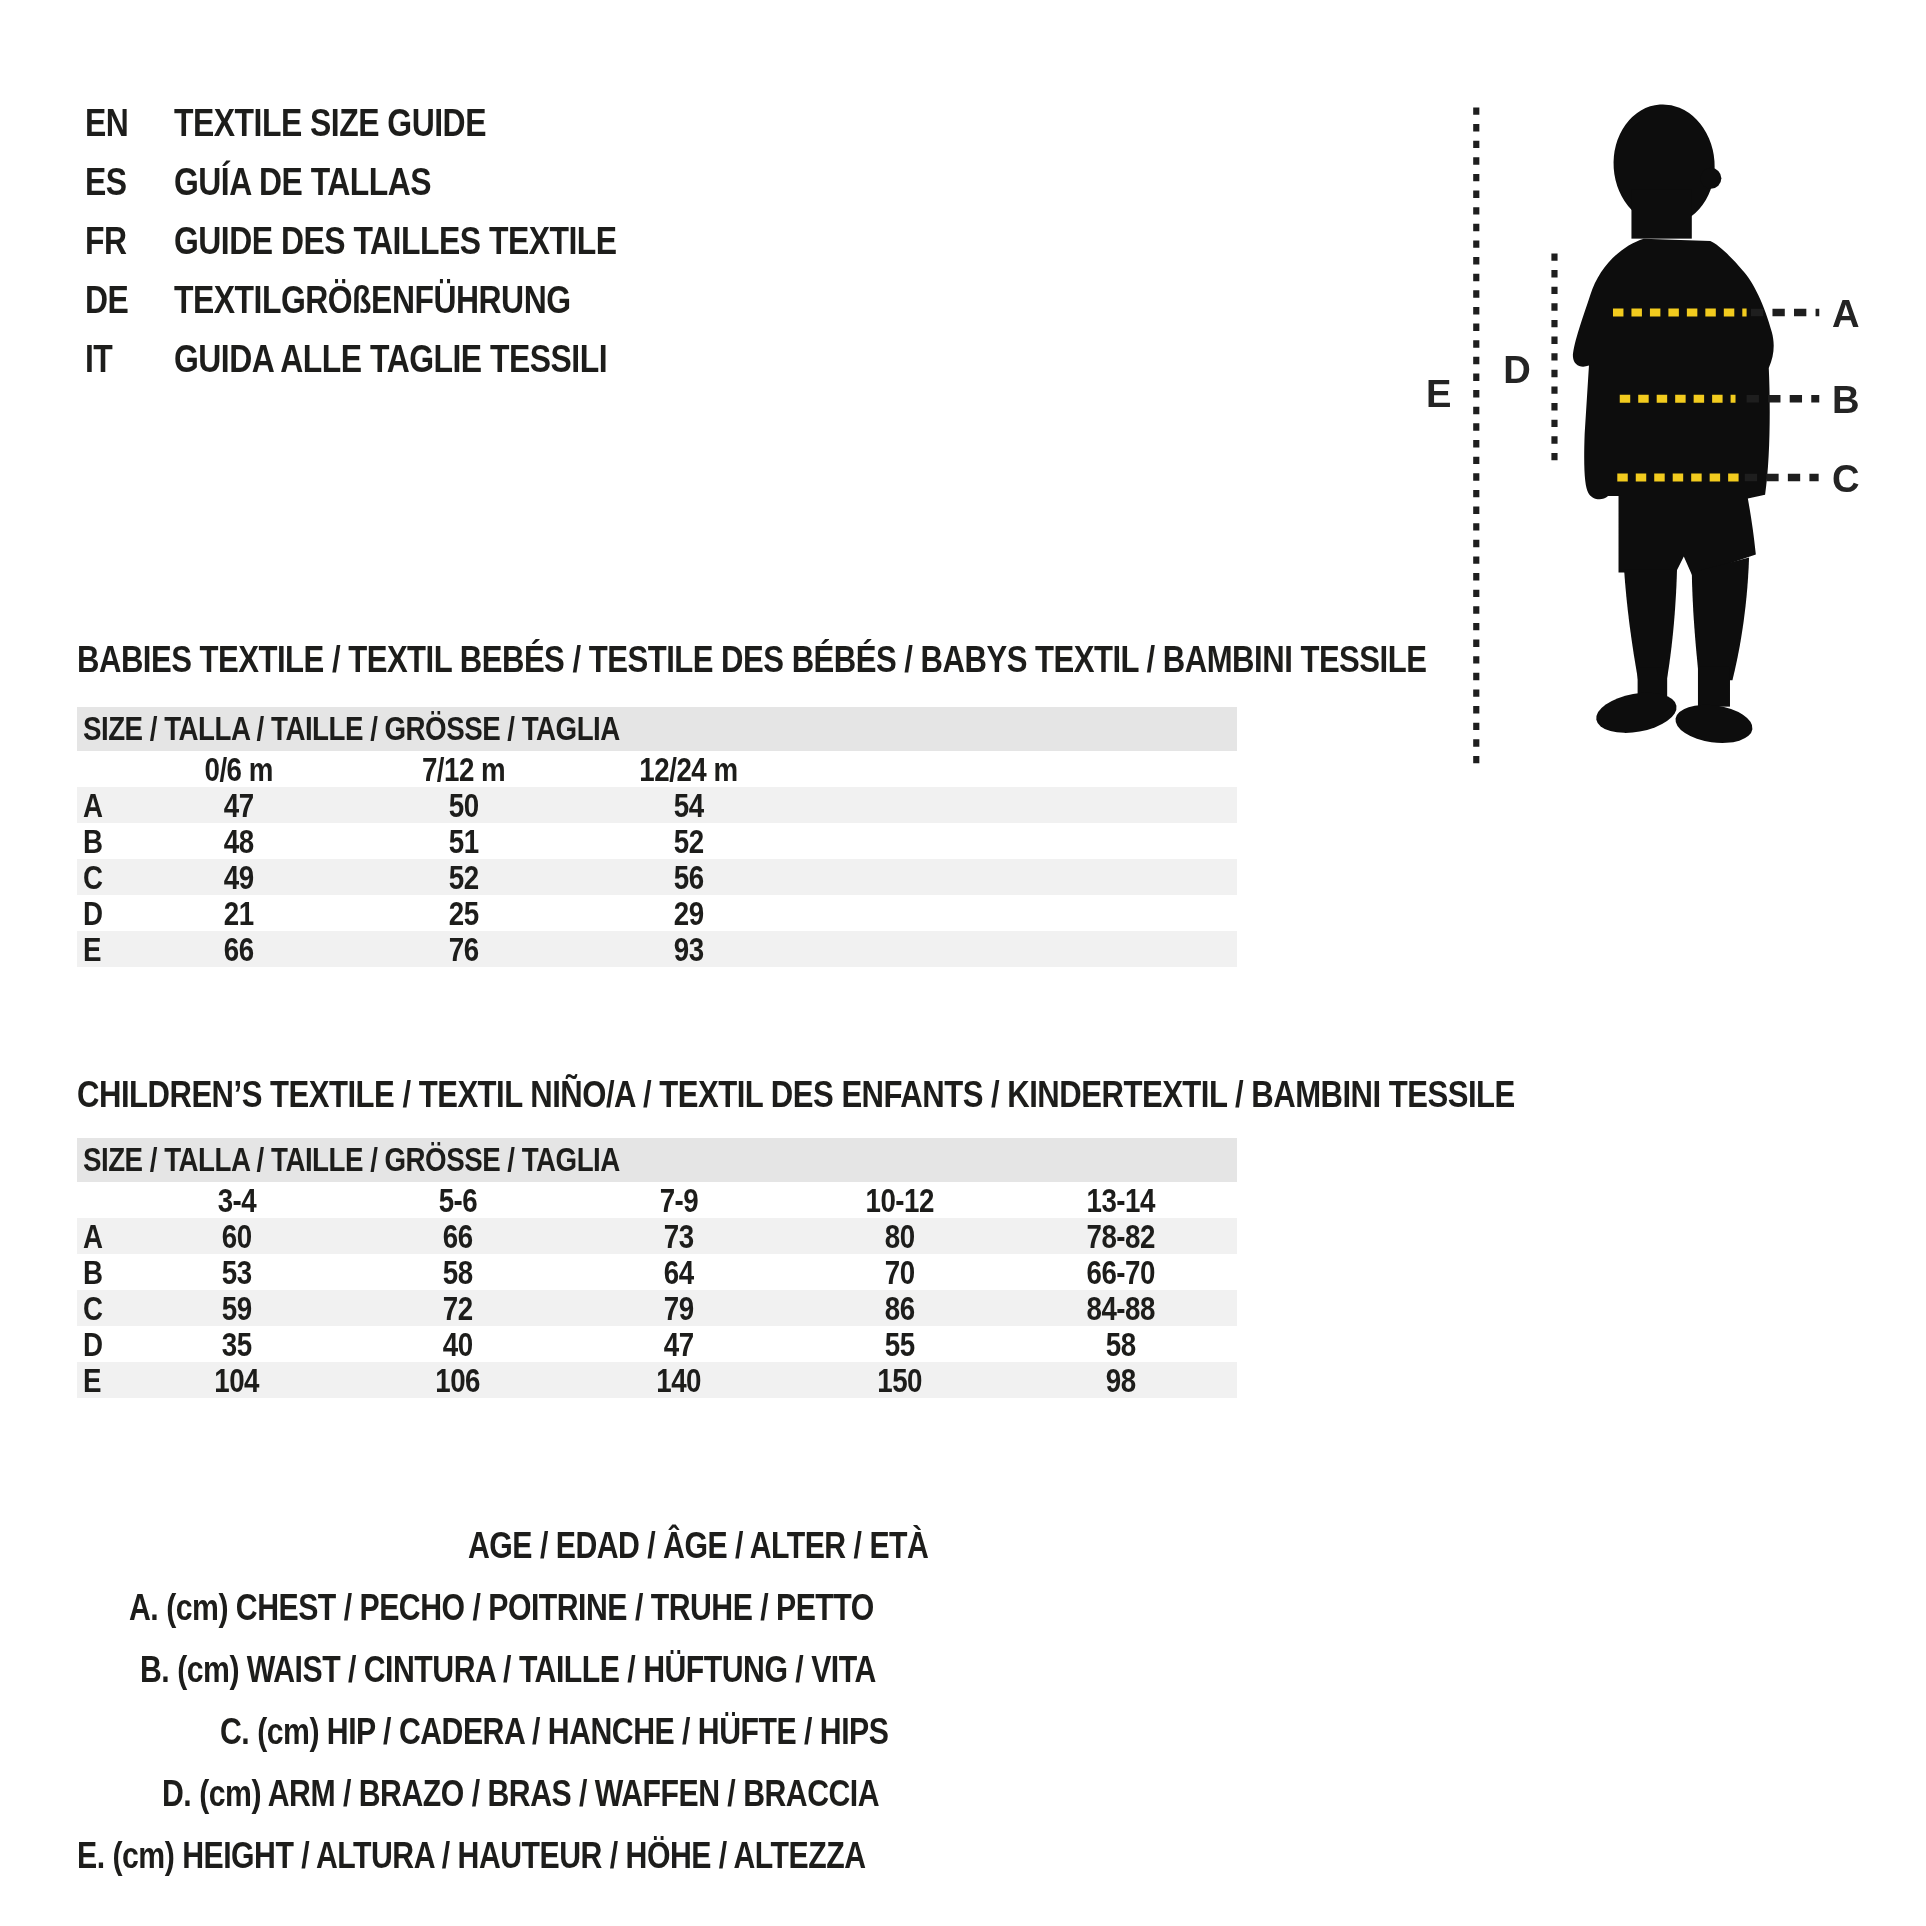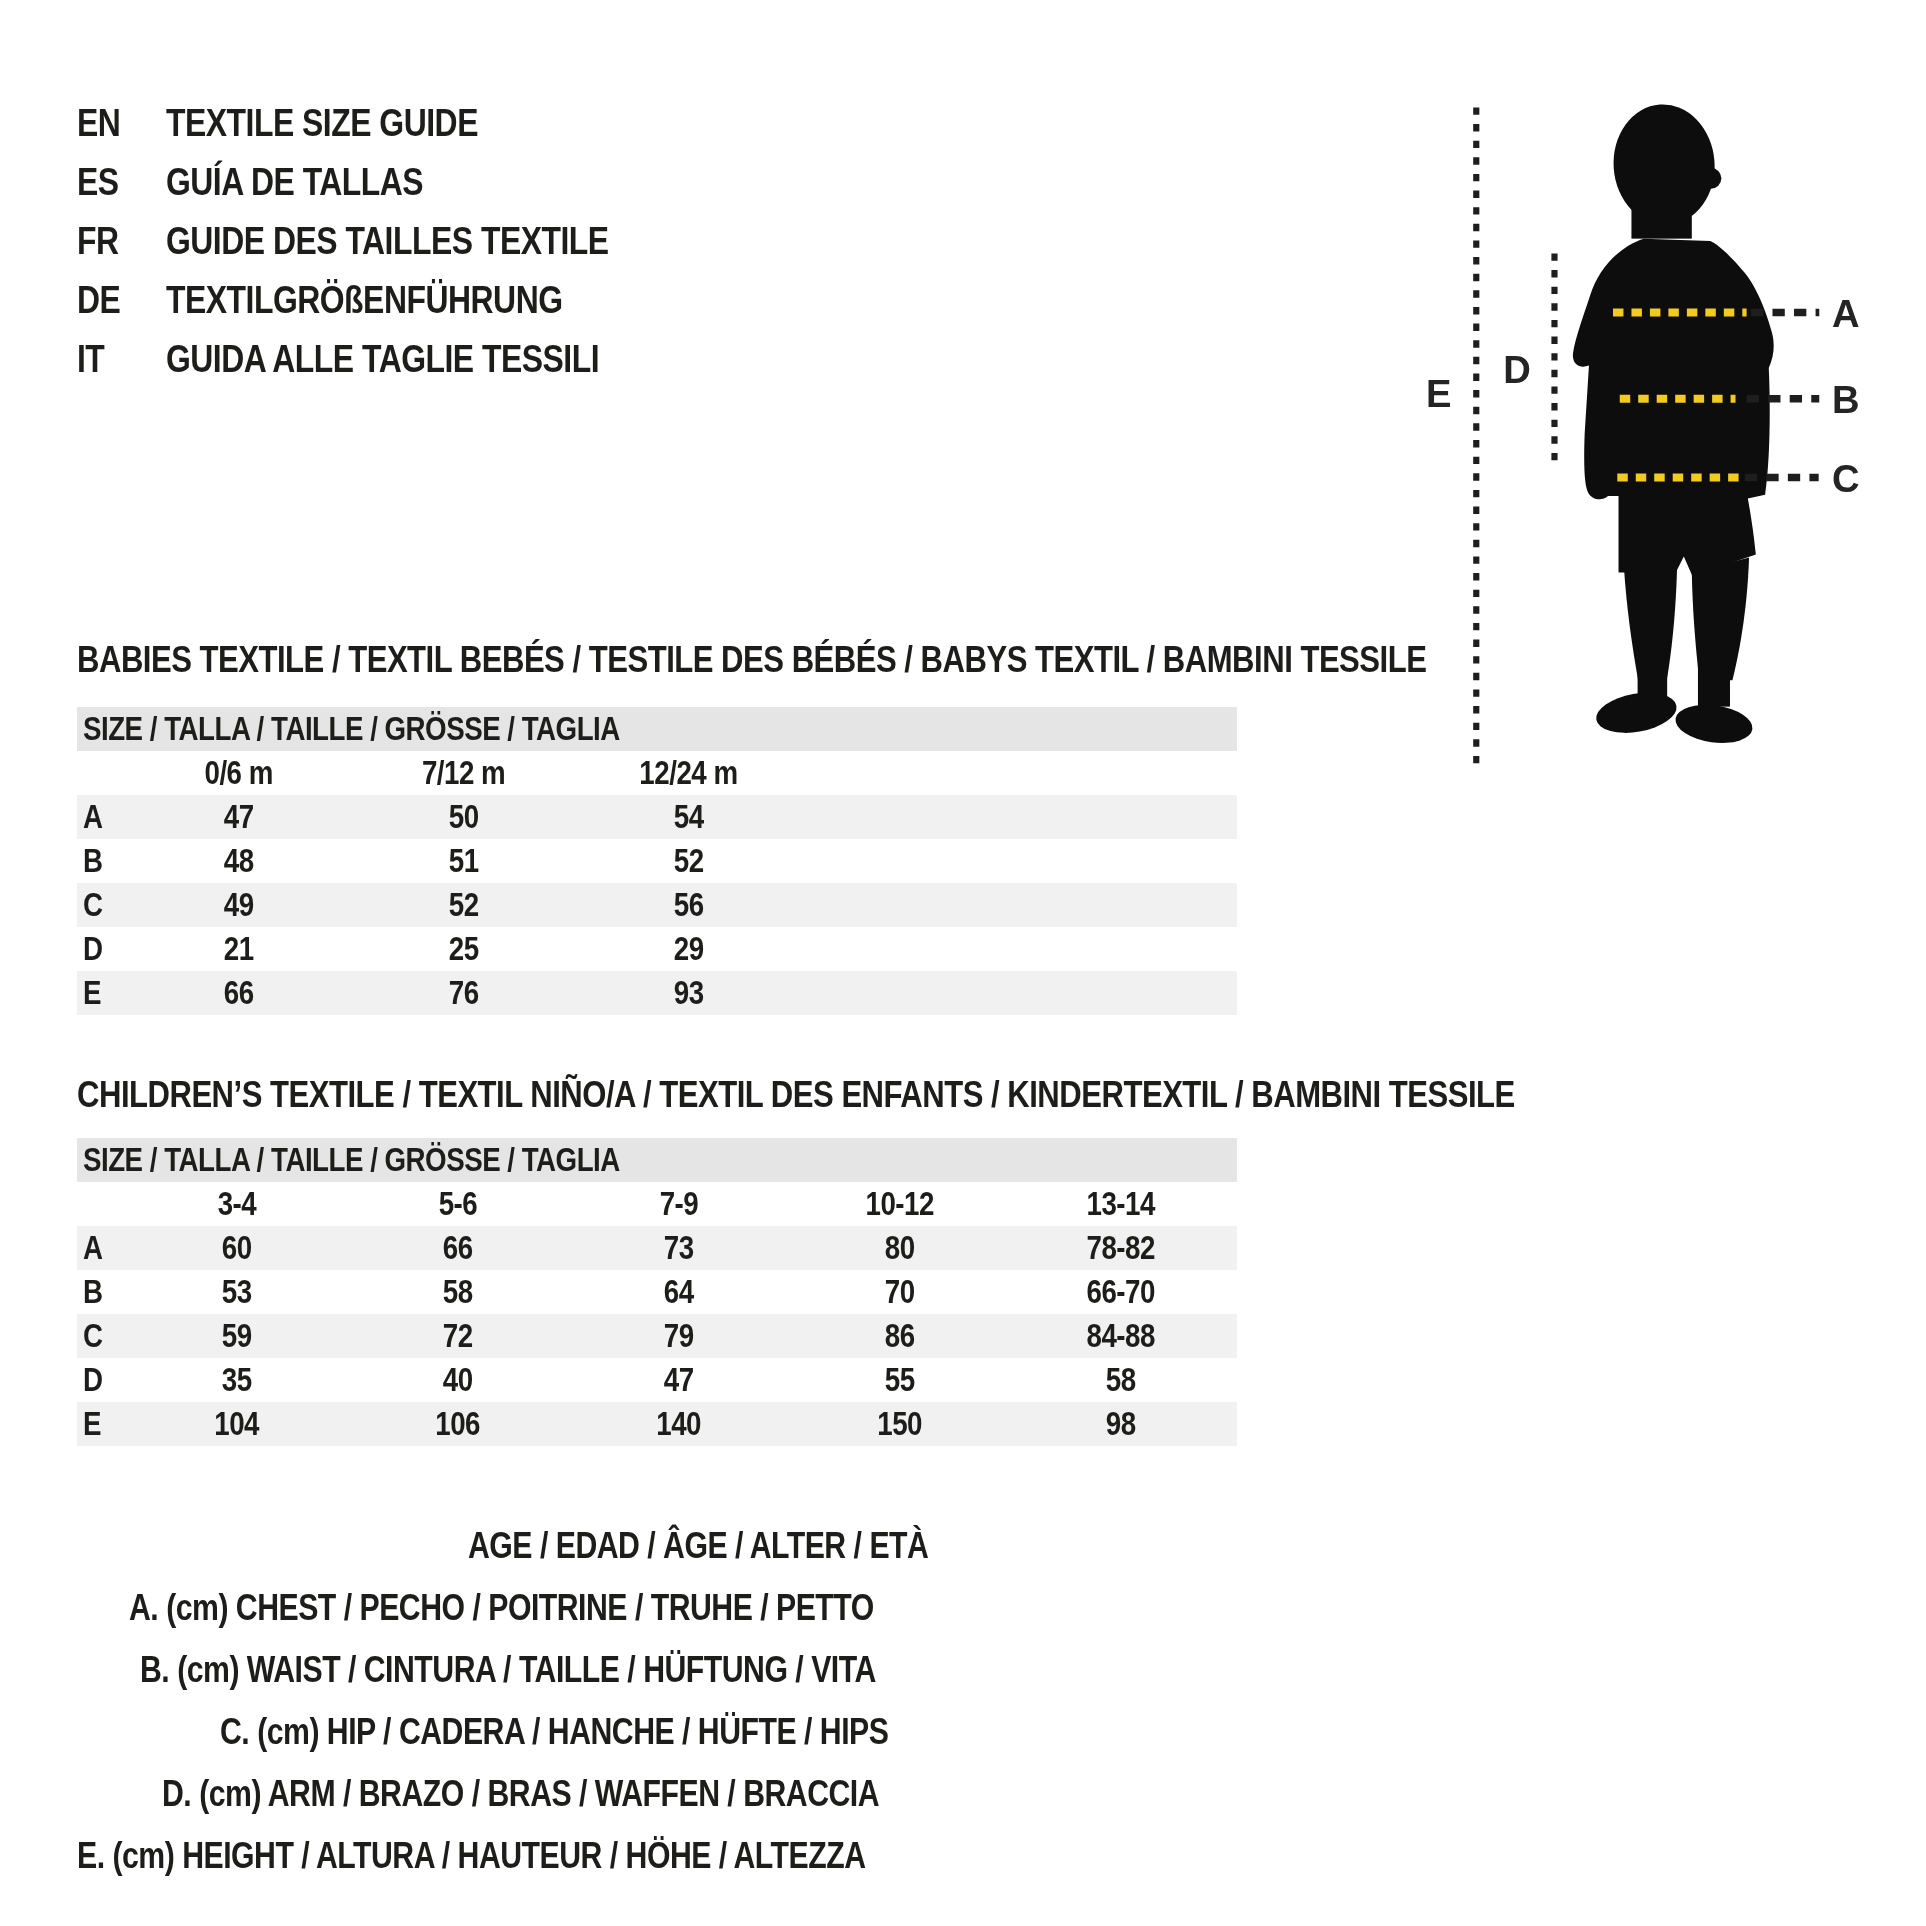--- a/index.html
+++ b/index.html
@@ -6,32 +6,32 @@
   .page {
     position:relative; width:1926px; height:1926px; background:#ffffff; overflow:hidden;
     font-family:"Liberation Sans", sans-serif; font-weight:700; color:#1d1d1b;
   }
   .cx { display:inline-block; transform:scaleX(0.84); transform-origin:0 50%; white-space:nowrap; letter-spacing:-0.6px; }
   .cx.center { transform-origin:50% 50%; }
 
   
   .lang-block { position:absolute; left:77px; top:94px; }
   .lang-row { display:flex; height:59px; align-items:center; font-size:38px; }
-  .lang-code { width:89px; }
+  .lang-code { width:89px;margin-left:8px; }
   
   .section-title { position:absolute; left:77px; font-size:37px; line-height:38px; white-space:nowrap;text-align:right; }
   .title-babies { top:641px; }
   .title-children { top:1076px; }
 
   
   .size-table { position:absolute; left:77px; width:1160px; }
   .babies-table { top:707px; }
   .children-table { top:1138px; }
   .size-bar { height:44px; background:#e5e5e5; display:flex; align-items:center; padding-left:6.2px; font-size:33px; }
-  .trow { height:44px; display:grid; align-items:center; font-size:33px; }
+  .trow { height:36px; display:grid; align-items:center; font-size:33px; }
   .babies-table .trow { grid-template-columns:49px 225px 225px 225px 1fr; }
   .children-table .trow { grid-template-columns:49px 221px 221px 221px 221px 221px 1fr; }
   .trow.stripe { background:#f1f1f1; }
   .tcell { text-align:center; }
   .tcell.label { text-align:left; padding-left:6.2px; }
 
   
   .legend-block { position:absolute; left:77px; top:1515px; }
   .legend-line { height:62px; display:flex; align-items:center; font-size:36px; white-space:nowrap;justify-content:flex-end; }
 

